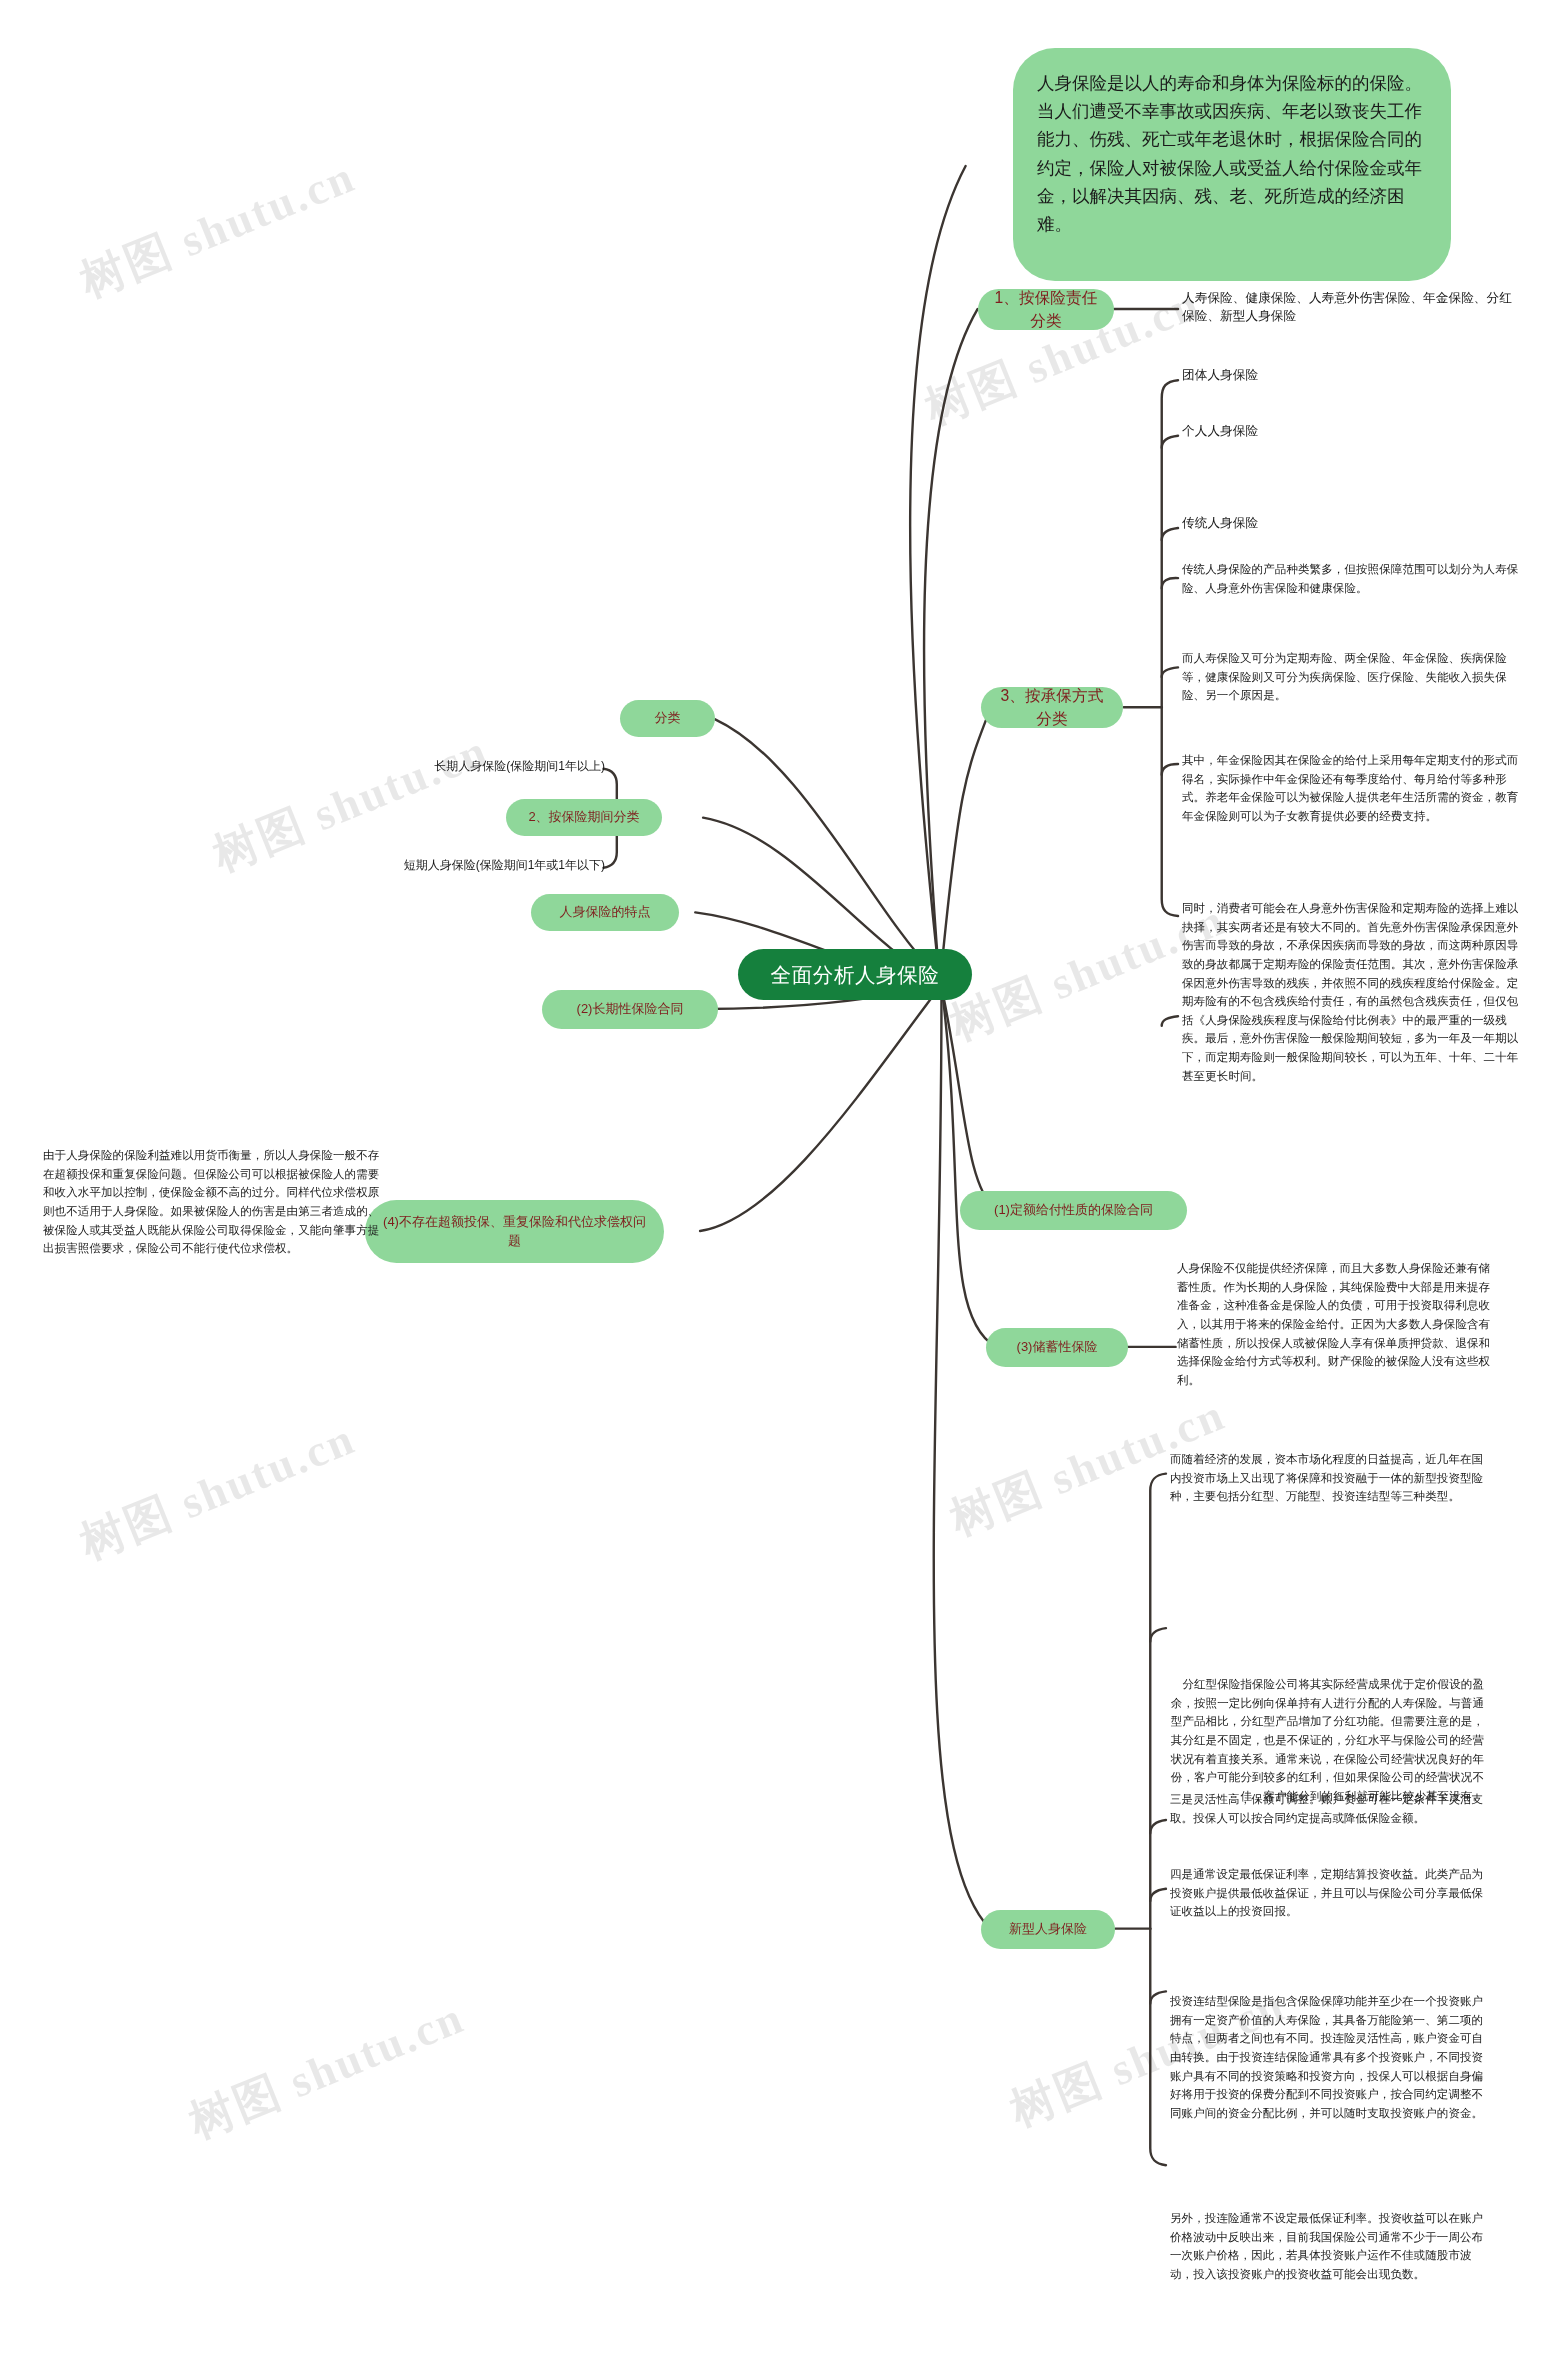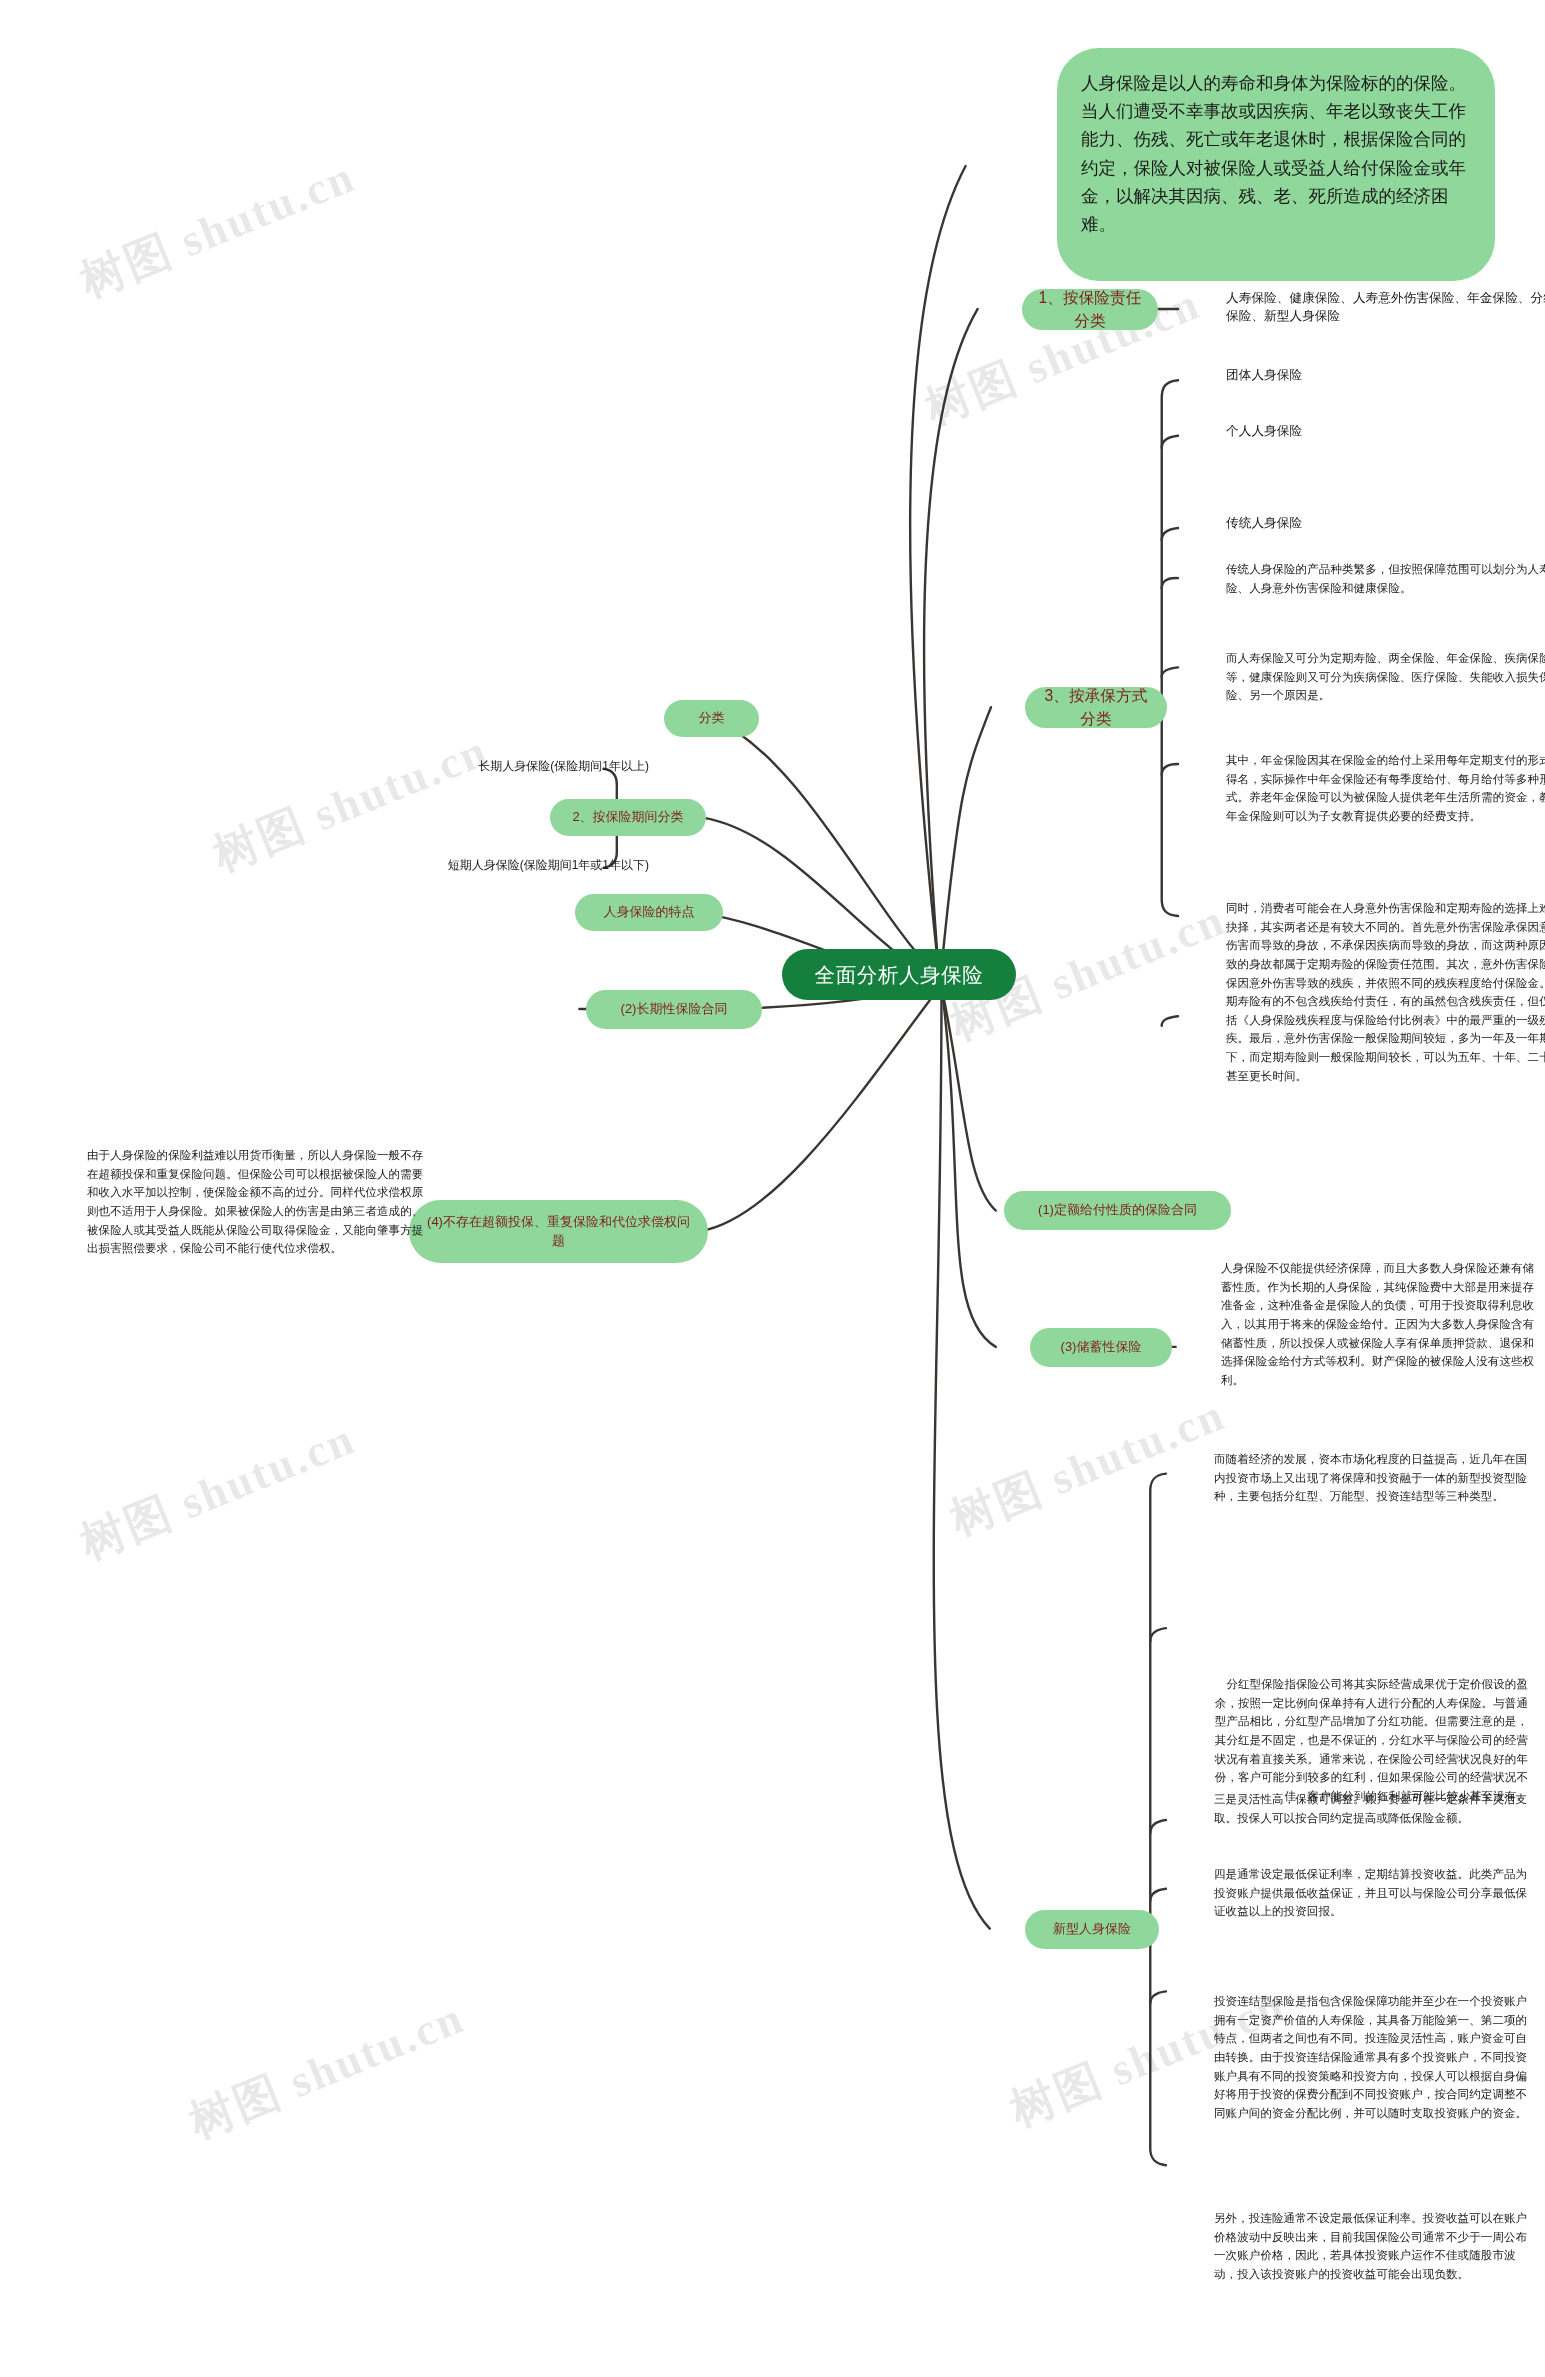--- a/index.html
+++ b/index.html
@@ -40,21 +40,20 @@
 
   
   .node{
     position:absolute;
     box-sizing:border-box;
     display:flex;
     align-items:center;
     justify-content:center;
     text-align:center;
     line-height:1.45;
-    margin-left:44px;
   }
   .pill{
     background:#8fd79a;
     border-radius:603px;
     color:#7f1d1d;
     padding:6px 15.7px;
   }
   .root{
     background:#15803d;
     color:#ffffff;

